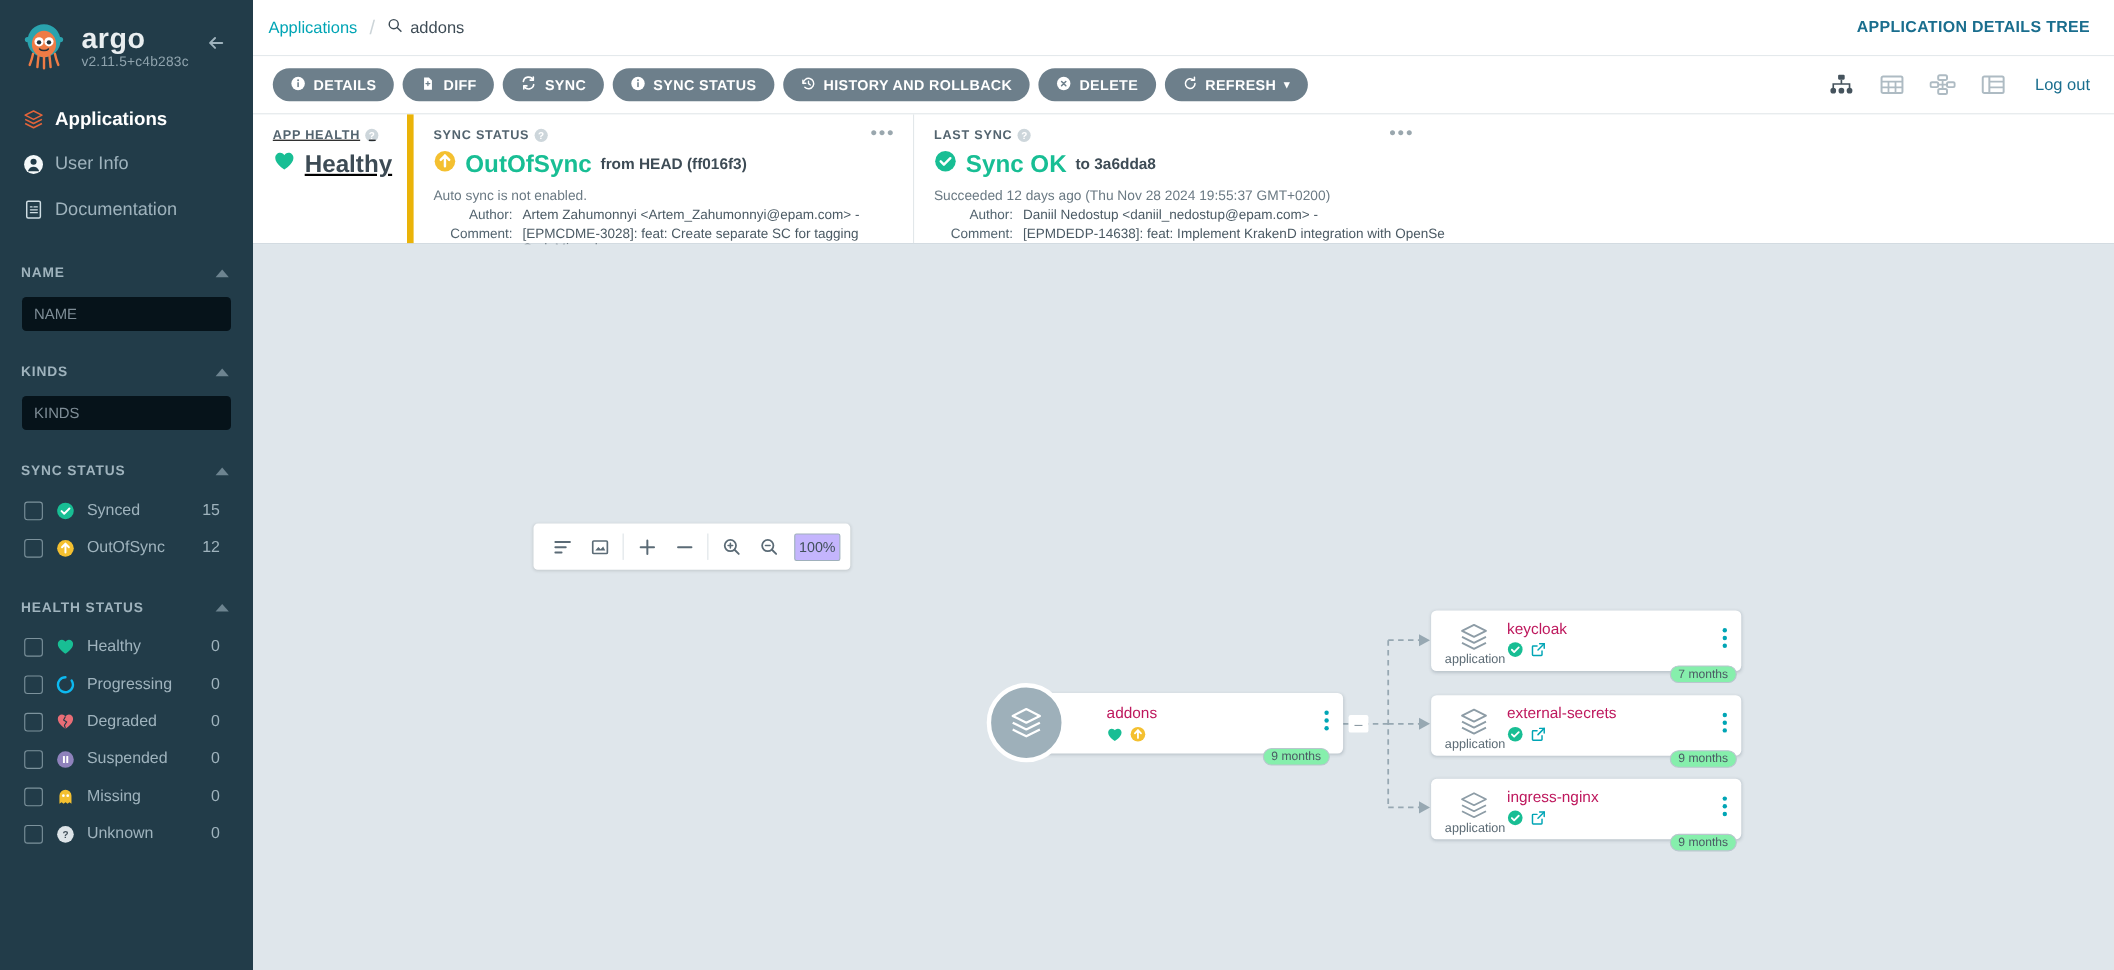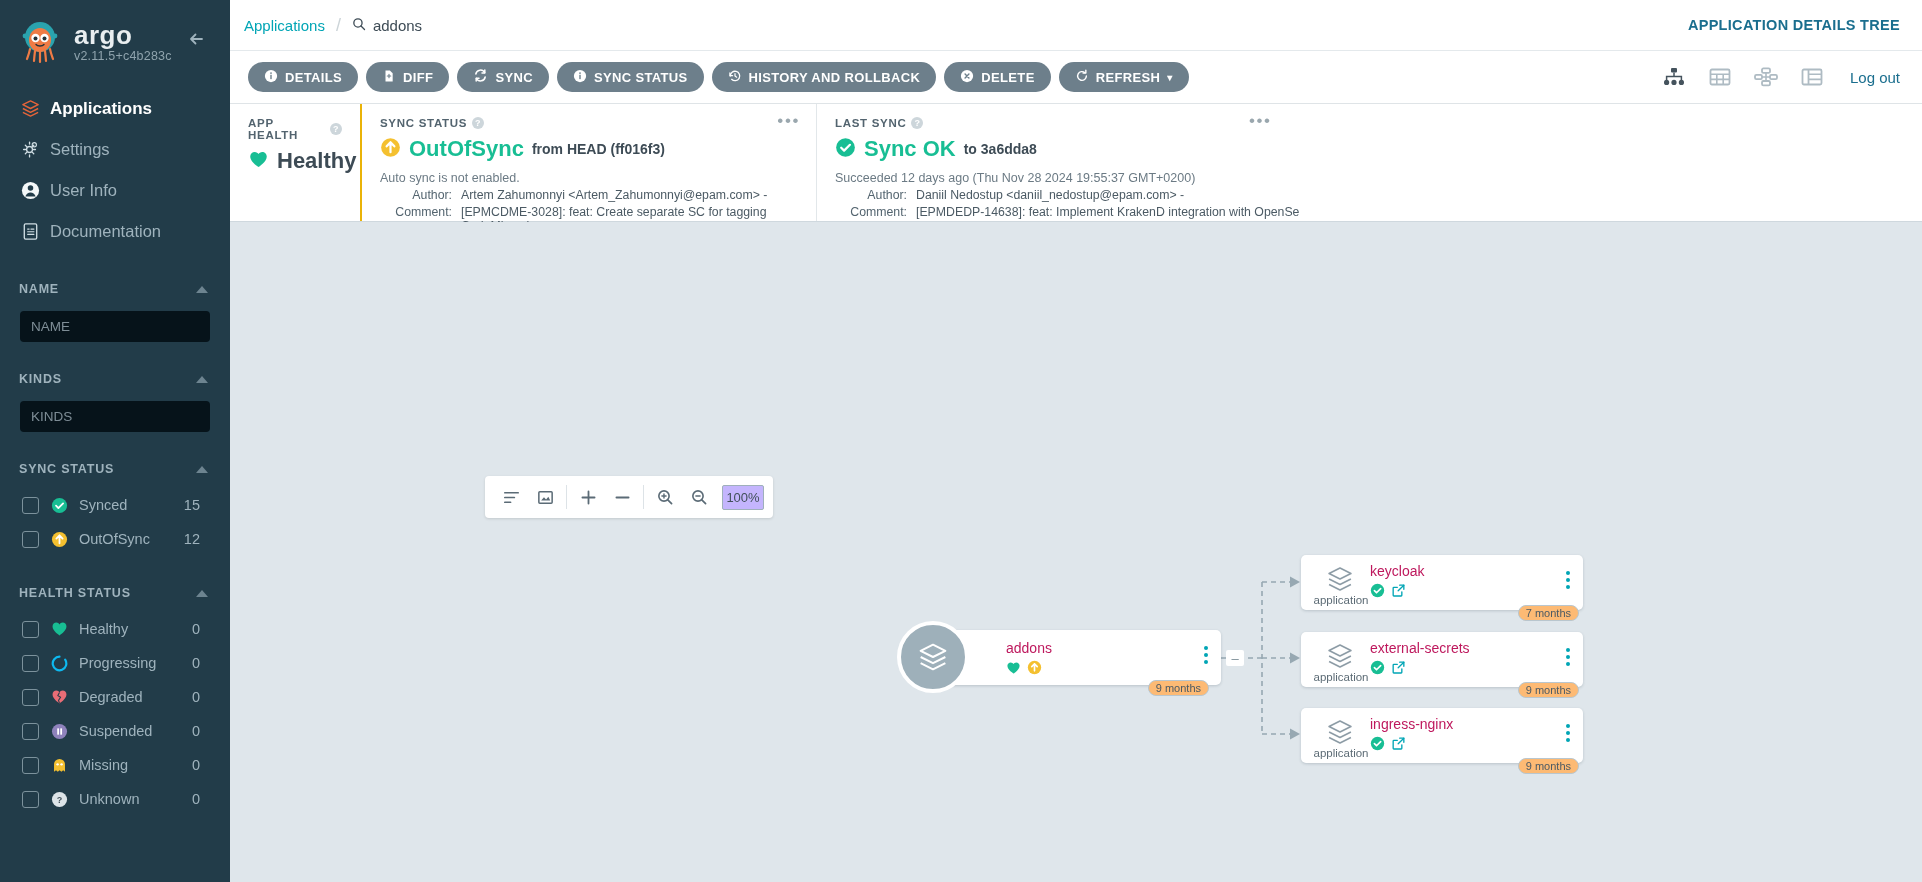--- a/index.html
+++ b/index.html
@@ -94,21 +94,21 @@
   .view-icons { margin-left: auto; display: flex; align-items: center; gap: 22px; }
   .vico { cursor: pointer; display: flex; }
   .logout { color: #1a6e8e; font-size: 15px; cursor: pointer; margin-left: 4px; }
 
   
   .status-strip {
     background: #fff; display: flex; flex: 0 0 118px; height: 118px;
     border-bottom: 1px solid #cfd8de;
   }
   .sp { padding: 13px 18px 0 18px; position: relative; }
-  .sp-health { width: 132px; border-right: 2px solid #eab308; }
+  .sp-health { width: 146px; border-right: 6px solid #eab308; text-decoration: underline; }
   .sp-sync { width: 455px; border-right: 1px solid #e2e7ea; }
   .sp-last { flex: 1; }
   .sp-title {
     font-size: 11.5px; font-weight: 700; color: #53646f; letter-spacing: .7px;
     display: flex; align-items: center; gap: 5px;
   }
   .qmark {
     width: 12px; height: 12px; border-radius: 50%; background: #cdd6db;
     color: #fff; font-size: 9px; line-height: 12px; text-align: center; font-weight: 700;
   }
@@ -164,21 +164,21 @@
   .node-name-root { left: 82px; top: 10px; }
   .node-icons { position: absolute; left: 69px; top: 28px; display: flex; align-items: center; gap: 6px; }
   .node-icons-root { left: 82px; top: 30px; }
   .vdots {
     position: absolute; right: 13px; top: 16px; cursor: pointer;
     display: flex; flex-direction: column; gap: 3px;
   }
   .vdots i { width: 4px; height: 4px; border-radius: 50%; background: #00a5b5; display: block; }
   .age {
     position: absolute; right: 4px; bottom: -11px;
-    background: #fdba74; border: 1px solid #b9c6ce; border-radius: 9px;
+    background: #86efac; border: 1px solid #b9c6ce; border-radius: 9px;
     font-size: 11px; color: #4b5a64; padding: 1px 7px;
   }
   .age-root { right: 12px; }
   .minus-badge {
     position: absolute; left: 996px; top: 428px; width: 18px; height: 16px;
     background: #fff; border-radius: 2px; display: flex; align-items: center; justify-content: center;
     font-size: 13px; color: #7c8d97; z-index: 3;
   }
   svg.edges { position: absolute; left: 0; top: 0; width: 100%; height: 100%; }
 </style>
@@ -222,30 +222,20 @@
           <path d="M11 3l8 4-8 4-8-4 8-4z" fill="none" stroke="#e4643a" stroke-width="1.5" stroke-linejoin="round"></path>
           <path d="M3 11l8 4 8-4" fill="none" stroke="#e4643a" stroke-width="1.5" stroke-linejoin="round"></path>
           <path d="M3 15l8 4 8-4" fill="none" stroke="#e4643a" stroke-width="1.5" stroke-linejoin="round"></path>
         </svg>
       </span>
       <span>Applications</span>
     </div>
     <div class="nav-item">
       <span class="nav-ico">
         <svg width="21" height="21" viewBox="0 0 22 22">
-          <circle cx="10" cy="11" r="3.1" fill="none" stroke="#cfdde3" stroke-width="1.4"></circle>
-          <path d="M10 3.2v2M10 16.8v2M3.8 11h2M14.2 11h2M5.6 6.6l1.4 1.4M13 14l1.4 1.4M14.4 6.6L13 8M7 14l-1.4 1.4" stroke="#cfdde3" stroke-width="1.4" stroke-linecap="round"></path>
-          <circle cx="15" cy="6" r="2.2" fill="none" stroke="#cfdde3" stroke-width="1.2"></circle>
-        </svg>
-      </span>
-      <span>Settings</span>
-    </div>
-    <div class="nav-item">
-      <span class="nav-ico">
-        <svg width="21" height="21" viewBox="0 0 22 22">
           <circle cx="11" cy="11" r="9" fill="#f4f8f9"></circle>
           <circle cx="11" cy="8.4" r="2.9" fill="#223c49"></circle>
           <path d="M5.6 17.4c1-3 3-4.2 5.4-4.2s4.4 1.2 5.4 4.2" fill="#223c49"></path>
         </svg>
       </span>
       <span>User Info</span>
     </div>
     <div class="nav-item">
       <span class="nav-ico">
         <svg width="21" height="21" viewBox="0 0 22 22">

